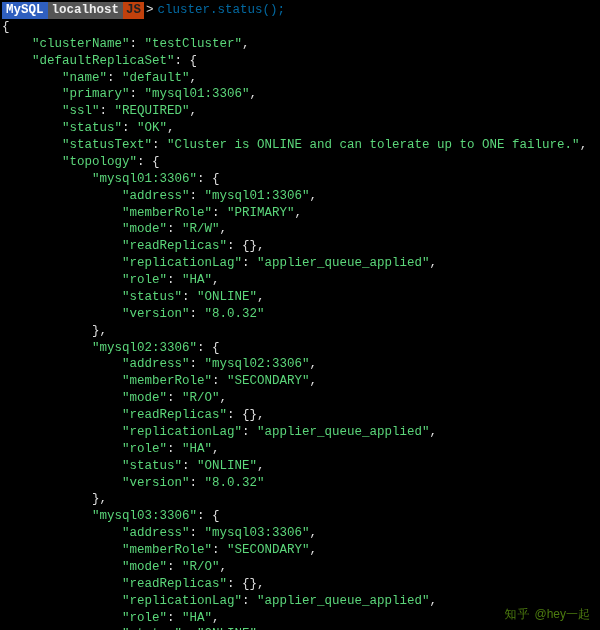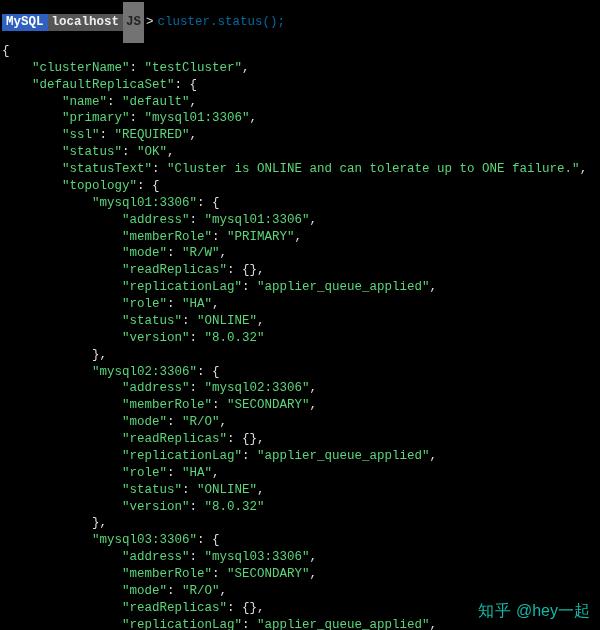--- a/index.html
+++ b/index.html
@@ -17,33 +17,33 @@
     .term { padding: 2px 0 0 2px; }
     .prompt-line { white-space: nowrap; }
     .badge {
       display: inline-block;
       padding: 0 4px;
       font-weight: bold;
     }
     .b-mysql { background: #2f5fbf; color: #fff; }
     .b-host  { background: #555; color: #eee; text-align: right; }
     .b-host::after{content:" ";}
-    .b-js    { background: #737373; color: #222; padding:12px 3px; }
+    .b-js    { background: #c2410c; color: #222; padding:0 3px; }
     .chev { color: #ddd; margin: 0 4px 0 2px; }
     .cmd { color: #0369a1; }
     .output { white-space: pre; color: #ddd; }
     .k  { color: #5bd67a; }   
     .s  { color: #5bd67a; }   
     .p  { color: #ddd; }      
     .watermark {
       position: absolute;
       right: 10px;
       bottom: 8px;
-      color: #14b8a6;
-      font-size: 16px;
+      color: #4d7c0f;
+      font-size: 12px;
       font-family: sans-serif;
     }
     .watermark .zh { margin-right: 4px; letter-spacing: 1px; }
   </style>
 </head>
 <body>
 
 <div class="term">
   <div class="prompt-line">
     <span class="badge b-mysql"> MySQL </span><span class="badge b-host"> localhost</span><span class="badge b-js">JS</span><span class="chev">&gt;</span><span class="cmd">cluster.status();</span>

